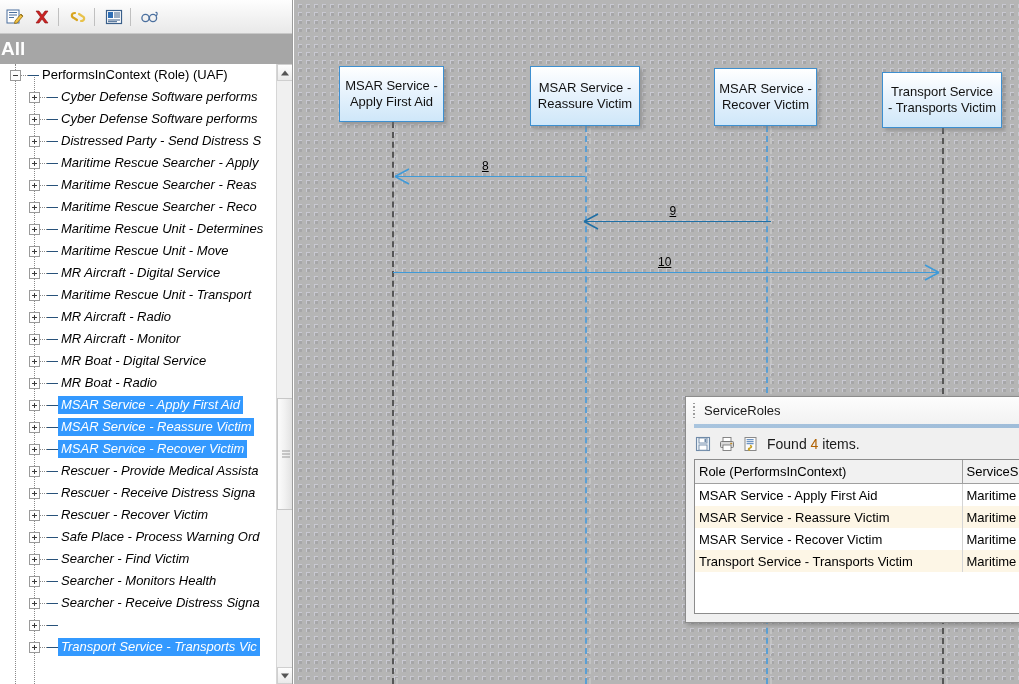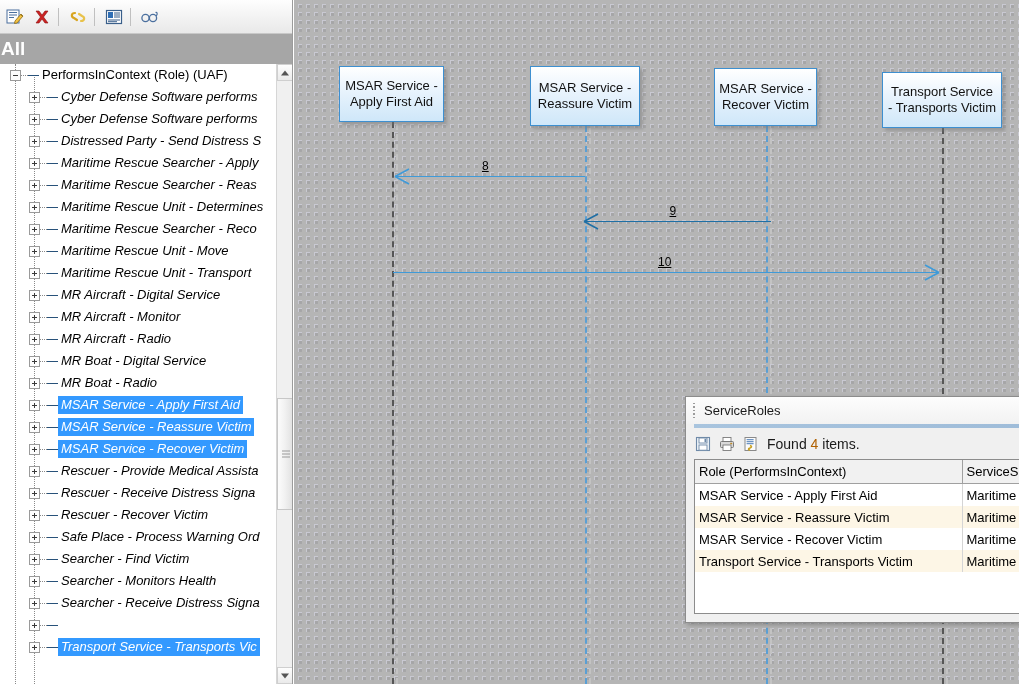--- a/index.html
+++ b/index.html
@@ -400,51 +400,51 @@
               <span class="tlabel">Maritime Rescue Searcher - Apply</span>
             </div>
             <div class="tnode child">
               <span class="expander plus"></span>
               <span class="hdash"></span>
               <span class="tlabel">Maritime Rescue Searcher - Reas</span>
             </div>
             <div class="tnode child">
               <span class="expander plus"></span>
               <span class="hdash"></span>
+              <span class="tlabel">Maritime Rescue Searcher - Reco</span>
+            </div>
+            <div class="tnode child">
+              <span class="expander plus"></span>
+              <span class="hdash"></span>
               <span class="tlabel">Maritime Rescue Unit - Determines</span>
             </div>
             <div class="tnode child">
               <span class="expander plus"></span>
               <span class="hdash"></span>
-              <span class="tlabel">Maritime Rescue Searcher - Reco</span>
-            </div>
-            <div class="tnode child">
-              <span class="expander plus"></span>
-              <span class="hdash"></span>
               <span class="tlabel">Maritime Rescue Unit - Move</span>
             </div>
             <div class="tnode child">
               <span class="expander plus"></span>
               <span class="hdash"></span>
+              <span class="tlabel">MR Aircraft - Digital Service</span>
+            </div>
+            <div class="tnode child">
+              <span class="expander plus"></span>
+              <span class="hdash"></span>
               <span class="tlabel">Maritime Rescue Unit - Transport</span>
             </div>
             <div class="tnode child">
               <span class="expander plus"></span>
               <span class="hdash"></span>
-              <span class="tlabel">MR Aircraft - Digital Service</span>
+              <span class="tlabel">MR Aircraft - Radio</span>
             </div>
             <div class="tnode child">
               <span class="expander plus"></span>
               <span class="hdash"></span>
               <span class="tlabel">MR Aircraft - Monitor</span>
-            </div>
-            <div class="tnode child">
-              <span class="expander plus"></span>
-              <span class="hdash"></span>
-              <span class="tlabel">MR Aircraft - Radio</span>
             </div>
             <div class="tnode child">
               <span class="expander plus"></span>
               <span class="hdash"></span>
               <span class="tlabel">MR Boat - Digital Service</span>
             </div>
             <div class="tnode child">
               <span class="expander plus"></span>
               <span class="hdash"></span>
               <span class="tlabel">MR Boat - Radio</span>

